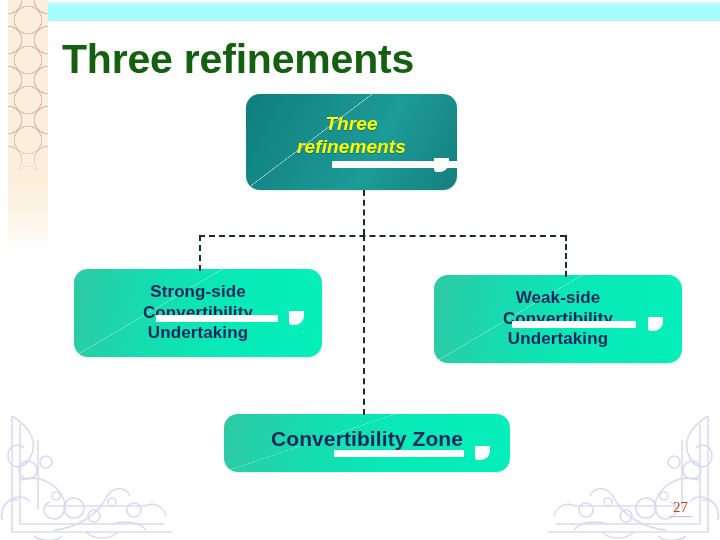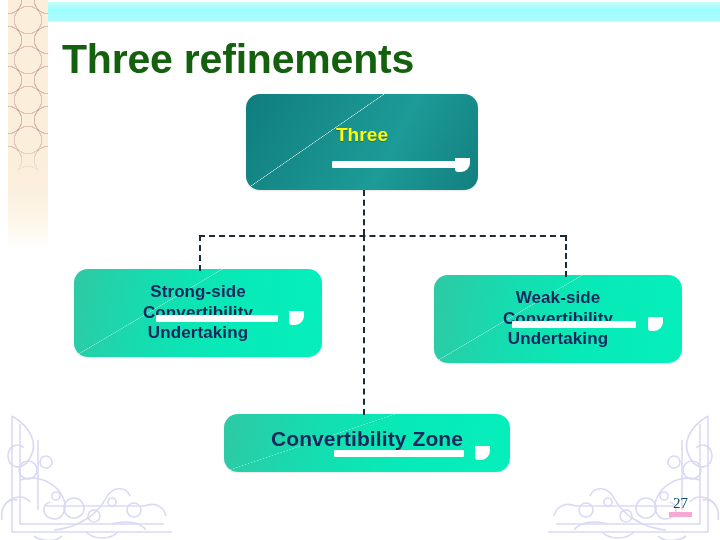--- a/index.html
+++ b/index.html
@@ -124,22 +124,23 @@
     content: "";
     position: absolute;
     left: 0; top: 0;
     width: 9px;
     height: 7px;
     background: inherit;
   }
 
   
   #node-root {
-    left: 246px; top: 94px; width: 232px; height: 96px;
+    left: 246px; top: 94px; width: 211px; height: 96px;
     background: linear-gradient(118deg, #0f7d7d 0%, #18908e 38%, #1c9b97 62%, #137f7f 100%);
+    font-style: italic;
   }
   #node-root .label {
     color: #ffff00;
     font-size: 19px;
     text-shadow: 0 1px 0 rgba(0,0,0,0.25);
     margin-bottom: 14px;
   }
   #node-root .underbar { left: 86px; bottom: 22px; width: 128px; }
   #node-root .hook     { right: 8px; bottom: 18px; }
   #node-root .sheen {
@@ -201,23 +202,23 @@
     letter-spacing: -0.2px;
     white-space: nowrap;
   }
 
   
   #page-number {
     position: absolute;
     right: 28px;
     bottom: 23px;
     font-size: 15px;
-    color: #0c4a6e;
+    color: #c2410c;
     font-family: "Liberation Serif", serif;
-    border-bottom: 5px solid #f9a8d4;
+    border-bottom: 1px solid #f9a8d4;
     padding: 0 4px 1px 4px;
     line-height: 1.1;
   }
 </style>
 </head>
 <body>
 
 <div id="slide">
 
   <div class="left-band"></div>
@@ -280,20 +281,21 @@
   <div class="conn conn-v" id="conn-root-down"></div>
   <div class="conn conn-h" id="conn-bus"></div>
   <div class="conn conn-v" id="conn-to-strong"></div>
   <div class="conn conn-v" id="conn-to-weak"></div>
   <div class="conn conn-v" id="conn-to-zone"></div>
 
   <div class="node" id="node-root">
     <div class="sheen"></div>
     <div class="label">
       <span>Three</span><br>
+      <span>refinements</span>
     </div>
     <div class="underbar"></div>
     <div class="hook"></div>
   </div>
 
   <div class="node node-green" id="node-strong">
     <div class="sheen"></div>
     <div class="label">
       <span>Strong-side</span><br>
       <span>Convertibility</span><br>

